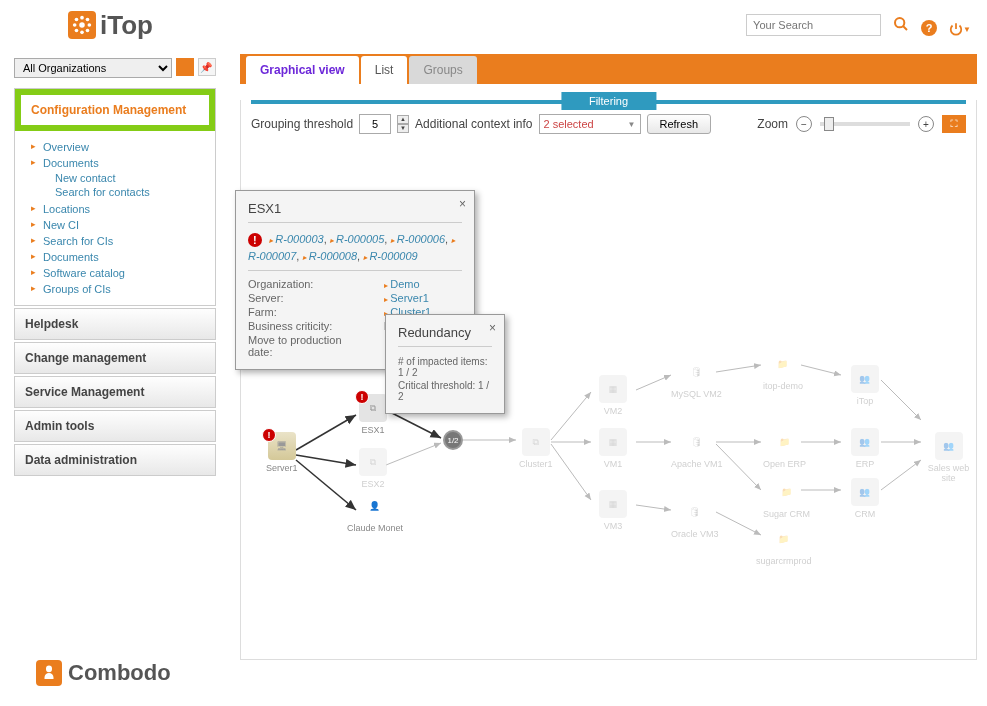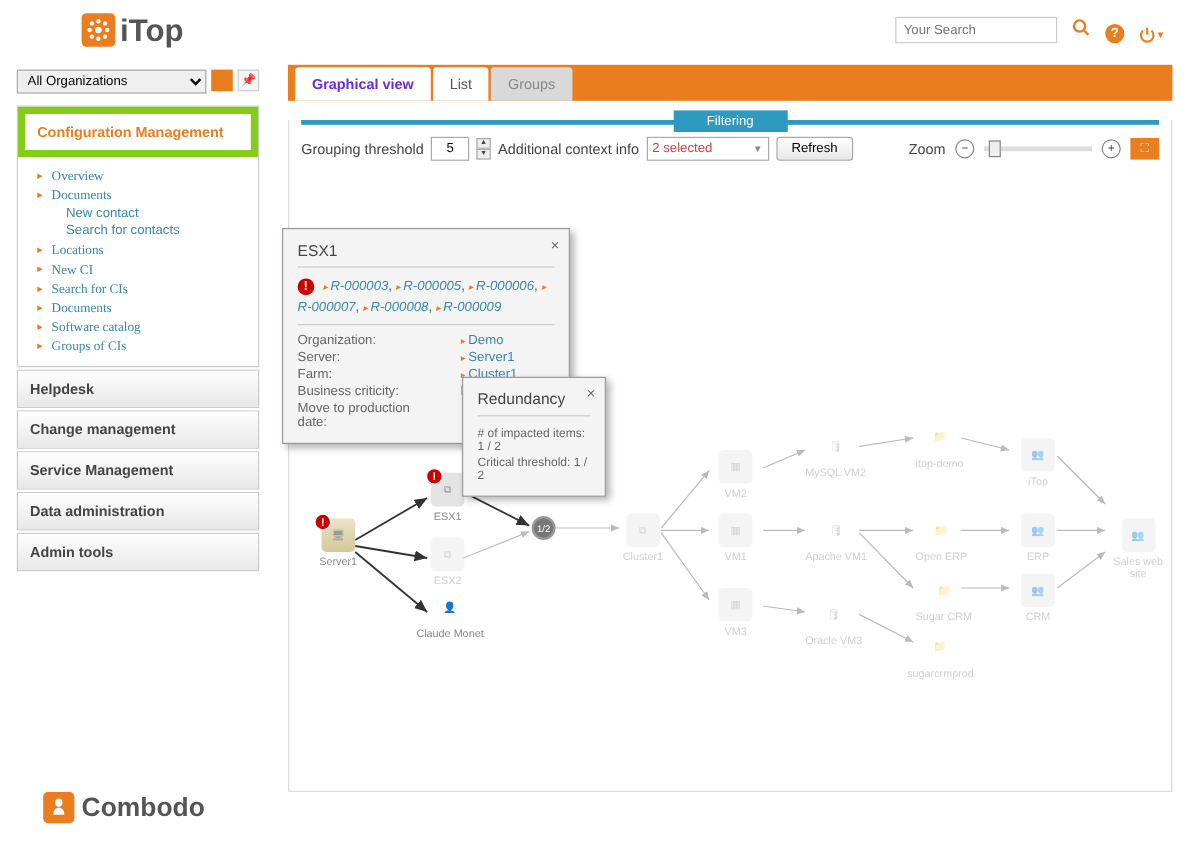--- a/index.html
+++ b/index.html
@@ -25,21 +25,21 @@
 
 .org-select-row { display: flex; gap: 4px; margin-bottom: 10px; }
 .org-select { flex: 1; height: 20px; border: 1px solid #aaa; font-size: 11px; padding: 0 4px; }
 .org-btn { width: 18px; height: 18px; background: #ea7d1e; border: none; cursor: pointer; }
 .pin-btn { width: 18px; height: 18px; background: #f5f5f5; border: 1px solid #ccc; cursor: pointer; font-size: 10px; color: #ea7d1e; }
 
 .accordion-item { border: 1px solid #ccc; margin-bottom: 2px; }
 .accordion-header { padding: 8px 10px; background: linear-gradient(#fefefe, #e8e8e8); font-weight: bold; font-size: 12px; color: #444; cursor: pointer; }
 .accordion-header.active { color: #ea7d1e; background: white; border: 6px solid #84cc16; }
 .accordion-content { padding: 8px 0 8px 28px; }
-.acc-link { display: block; color: #3a87ad; font-size: 11px; text-decoration: none; padding: 2px 0; position: relative; cursor: pointer; font-family: Liberation Serif, serif; }
+.acc-link { display: block; color: #3a87ad; font-size: 11px; text-decoration: none; padding: 2px 0; position: relative; cursor: pointer; }
 .acc-link::before { content: '▸'; color: #ea7d1e; position: absolute; left: -12px; font-size: 9px; }
 .acc-sublink { display: block; color: #3a87ad; font-size: 11px; text-decoration: none; padding: 1px 0 1px 12px; cursor: pointer; }
 
 
 .footer-logo { position: absolute; bottom: 20px; left: 36px; display: flex; align-items: center; gap: 6px; }
 .footer-logo-icon { width: 26px; height: 26px; background: #ea7d1e; border-radius: 4px; display: flex; align-items: center; justify-content: center; }
 .footer-logo-text { font-size: 22px; font-weight: bold; color: #555; }
 
 
 .tab-bar { background: #ea7d1e; height: 30px; display: flex; align-items: flex-end; padding: 0 6px; }
@@ -171,24 +171,24 @@
     <div class="accordion-item">
         <div class="accordion-header">Helpdesk</div>
       </div>
     <div class="accordion-item">
         <div class="accordion-header">Change management</div>
       </div>
     <div class="accordion-item">
         <div class="accordion-header">Service Management</div>
       </div>
     <div class="accordion-item">
+        <div class="accordion-header">Admin tools</div>
+      </div>
+    <div class="accordion-item">
         <div class="accordion-header">Data administration</div>
-      </div>
-    <div class="accordion-item">
-        <div class="accordion-header">Admin tools</div>
       </div>
   </div>
 
   <div class="main">
     <div class="tab-bar">
       <div class="tab active">Graphical view</div>
       <div class="tab inactive-light">List</div>
       <div class="tab inactive-muted">Groups</div>
     </div>
 

